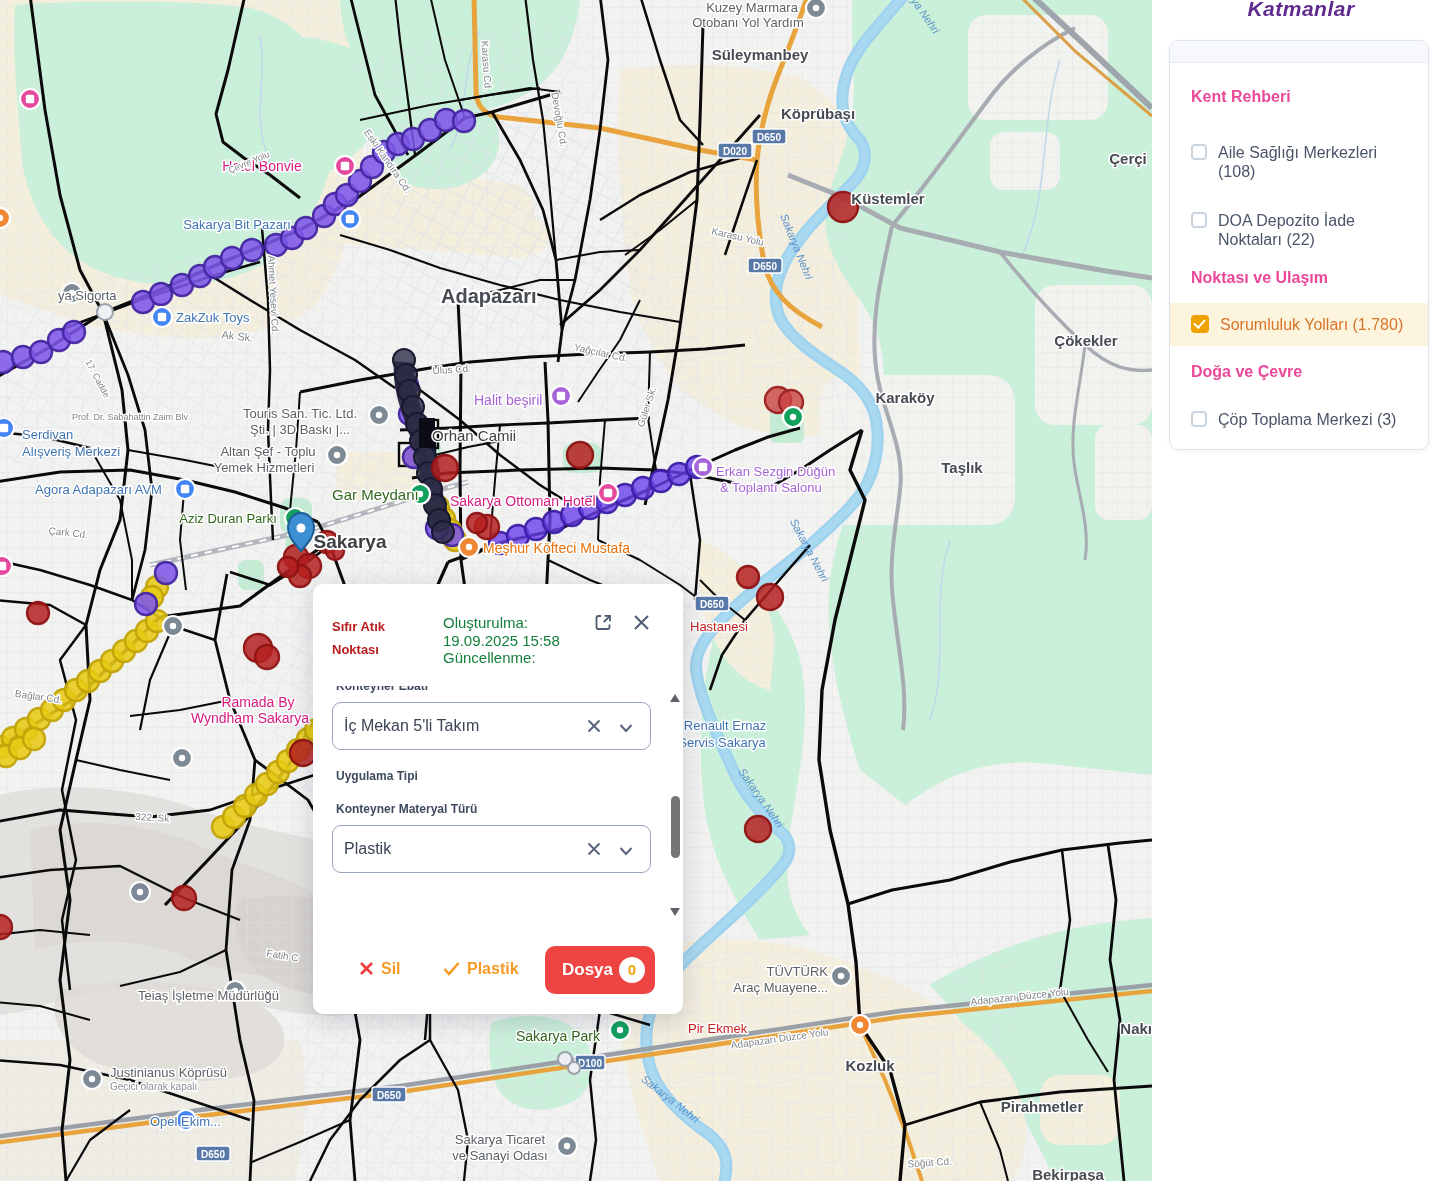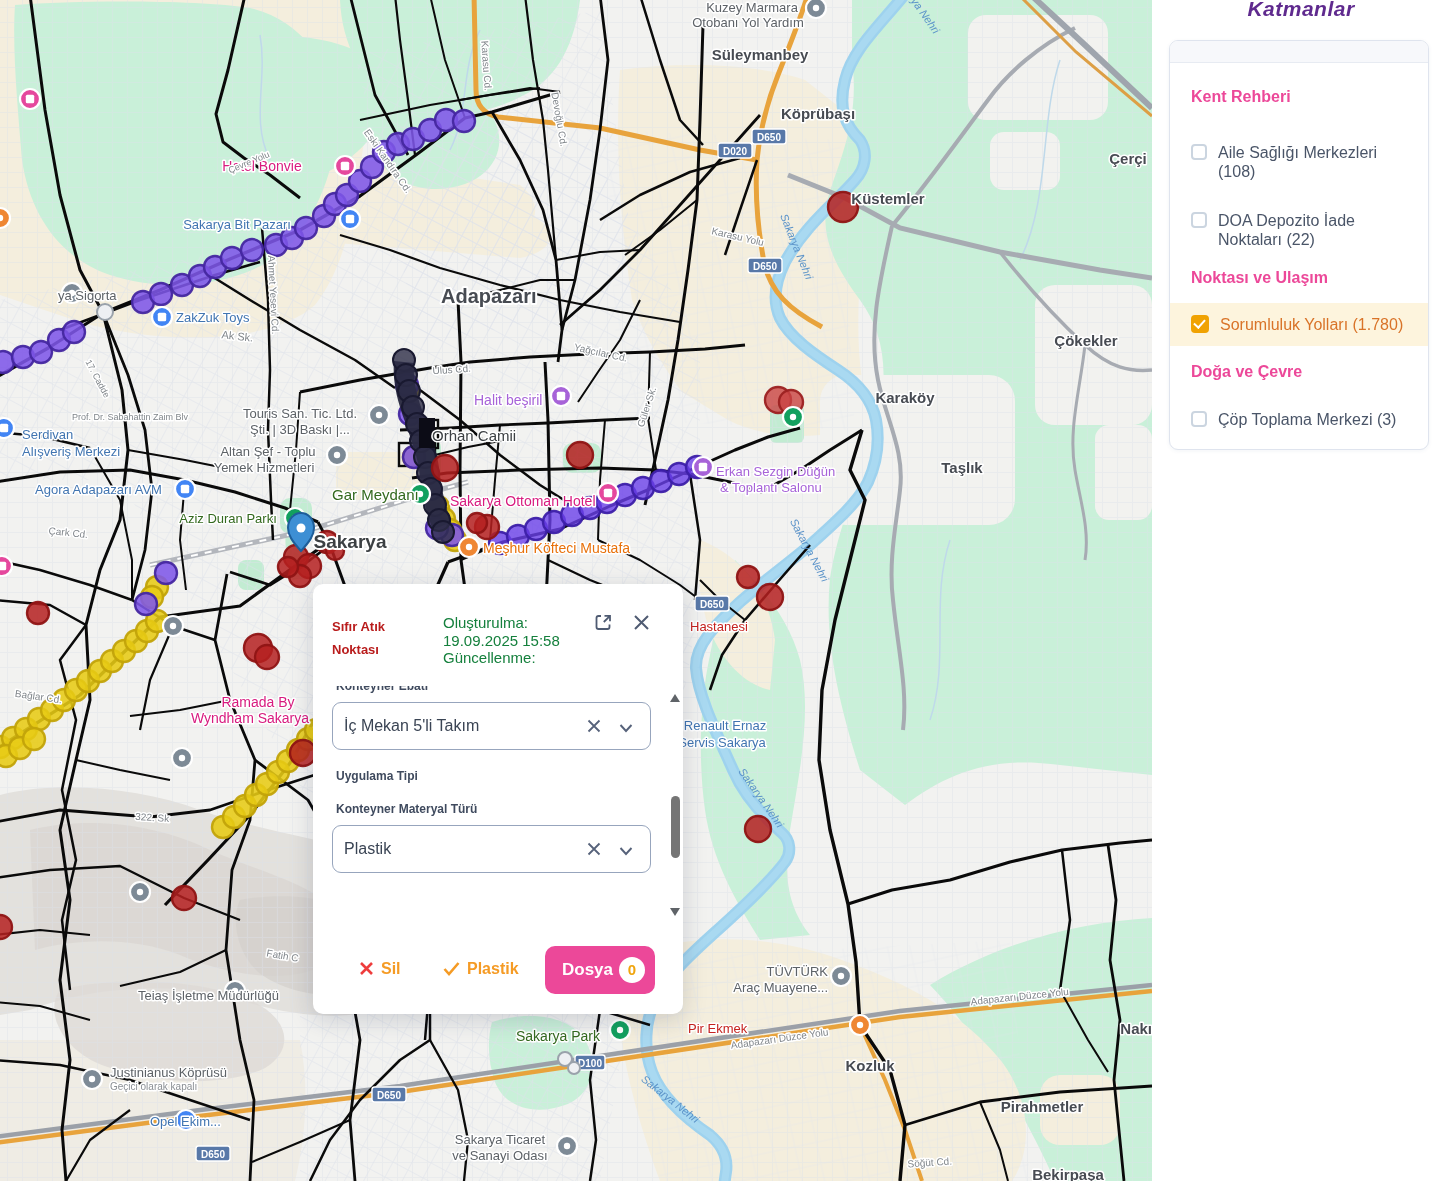--- a/index.html
+++ b/index.html
@@ -23,21 +23,21 @@
 #pop-scroll { position:absolute; left:0; top:102px; width:358px; height:236px; overflow:hidden; }
 #pop-inner { padding:0 20px 0 19px; margin-top:-26px; }
 .flab { font-size:12px; color:#3f4a5e; margin:19px 0 9px 4px;font-weight:bold; }
 .fsel { position:relative; height:48px; border:1.4px solid #97a5bd; border-radius:9px; font-size:16px; color:#3a4454; display:flex; align-items:center; padding-left:11px; background:#fff; }
 .fx { position:absolute; right:48px; top:15px; width:16px; height:16px; }
 .fch { position:absolute; right:16px; top:17px; width:16px; height:16px; }
 #sbar { position:absolute; right:2px; top:102px; width:12px; height:236px; }
 #sbar-thumb { position:absolute; left:1.5px; top:110px; width:9px; height:62px; background:#757575; border-radius:5px; }
 #pop-foot { position:absolute; left:0; bottom:20px; width:100%; height:48px; }
 .lnk { position:absolute; font-size:16px; font-weight:bold; color:#f59b25; }
-#btn-dosya { position:absolute; left:232px; top:0; width:110px; height:48px; background:#ec4899; border-radius:10px; color:#fff; font-size:17px; font-weight:bold; display:flex; align-items:center; padding-left:17px; }
+#btn-dosya { position:absolute; left:232px; top:0; width:110px; height:48px; background:#ef4444; border-radius:10px; color:#fff; font-size:17px; font-weight:bold; display:flex; align-items:center; padding-left:17px; }
 #badge { position:absolute; right:10px; top:11px; width:26px; height:26px; background:#fff; border-radius:50%; color:#f0a50d; font-size:15px; font-weight:bold; text-align:center; line-height:26px; }
 </style></head>
 <body>
 <div id="app">
 <svg id="map" width="1152" height="1181" viewBox="0 0 1152 1181">
 <defs>
 <pattern id="st" width="15" height="15" patternUnits="userSpaceOnUse">
 <path d="M0 7.5 H15 M7.5 0 V15" stroke="#dde1ea" stroke-width="1.1" fill="none"></path>
 </pattern>
 <pattern id="st2" width="17" height="17" patternUnits="userSpaceOnUse" patternTransform="rotate(28)">

